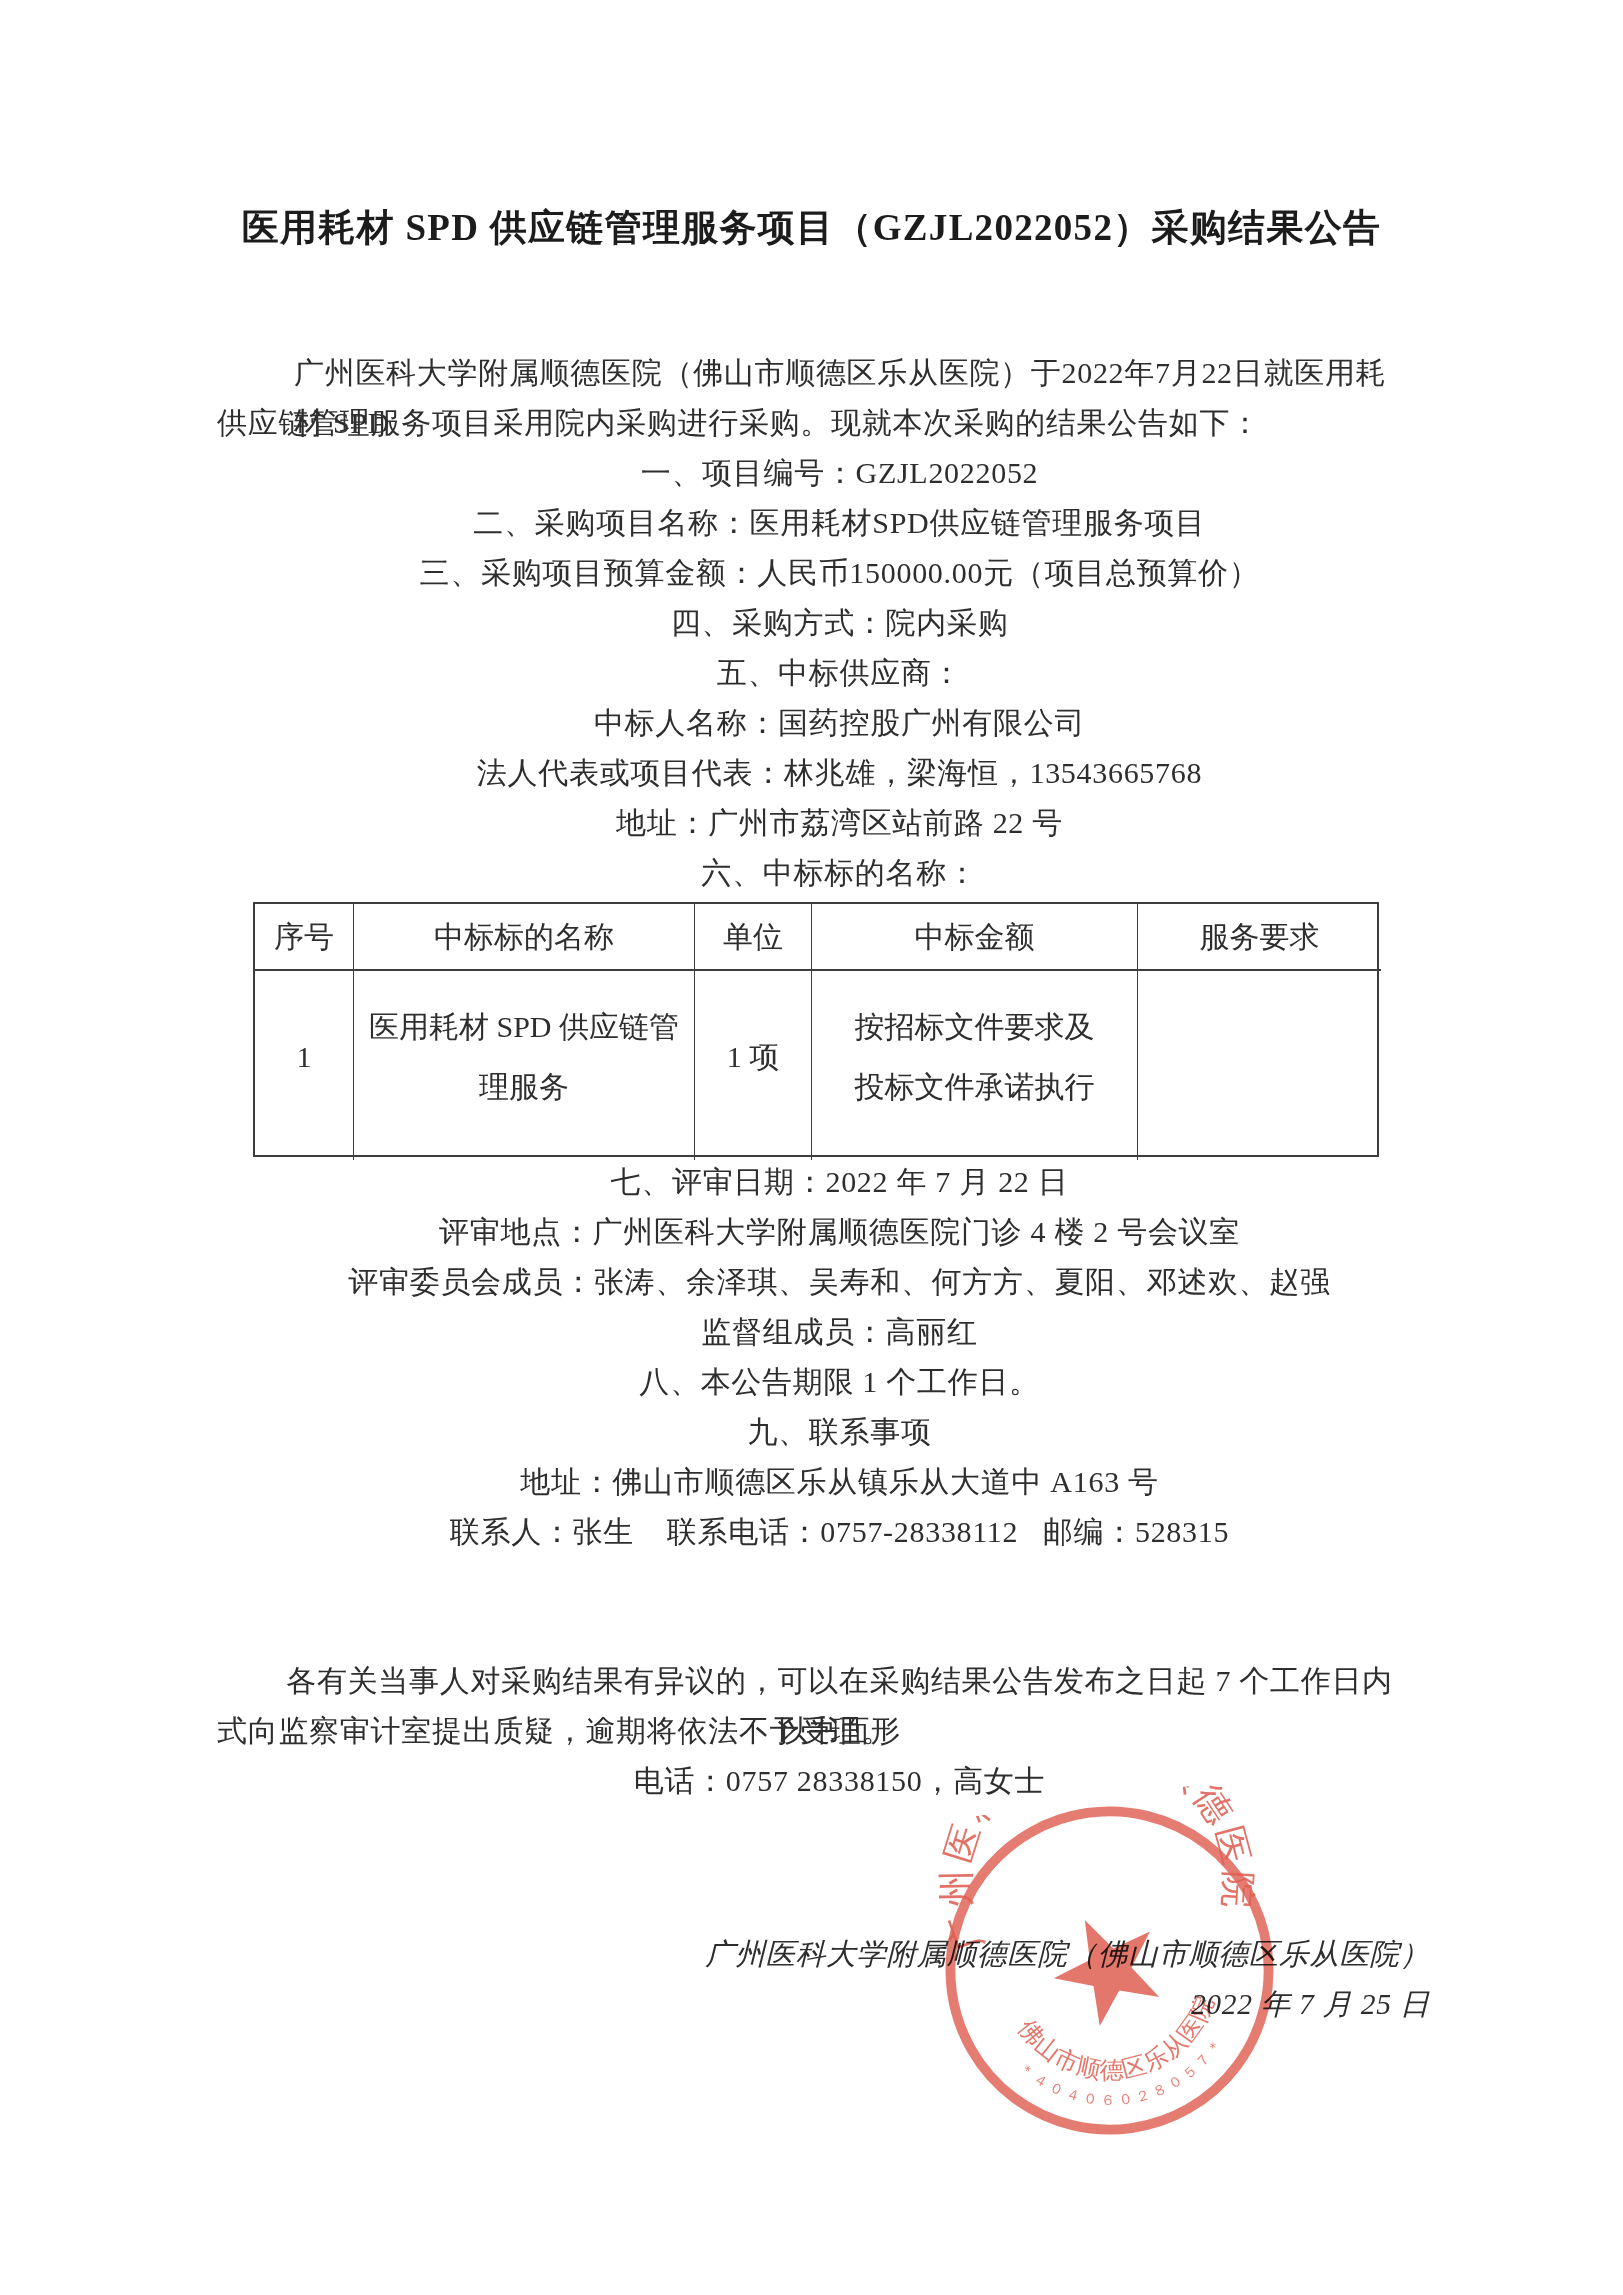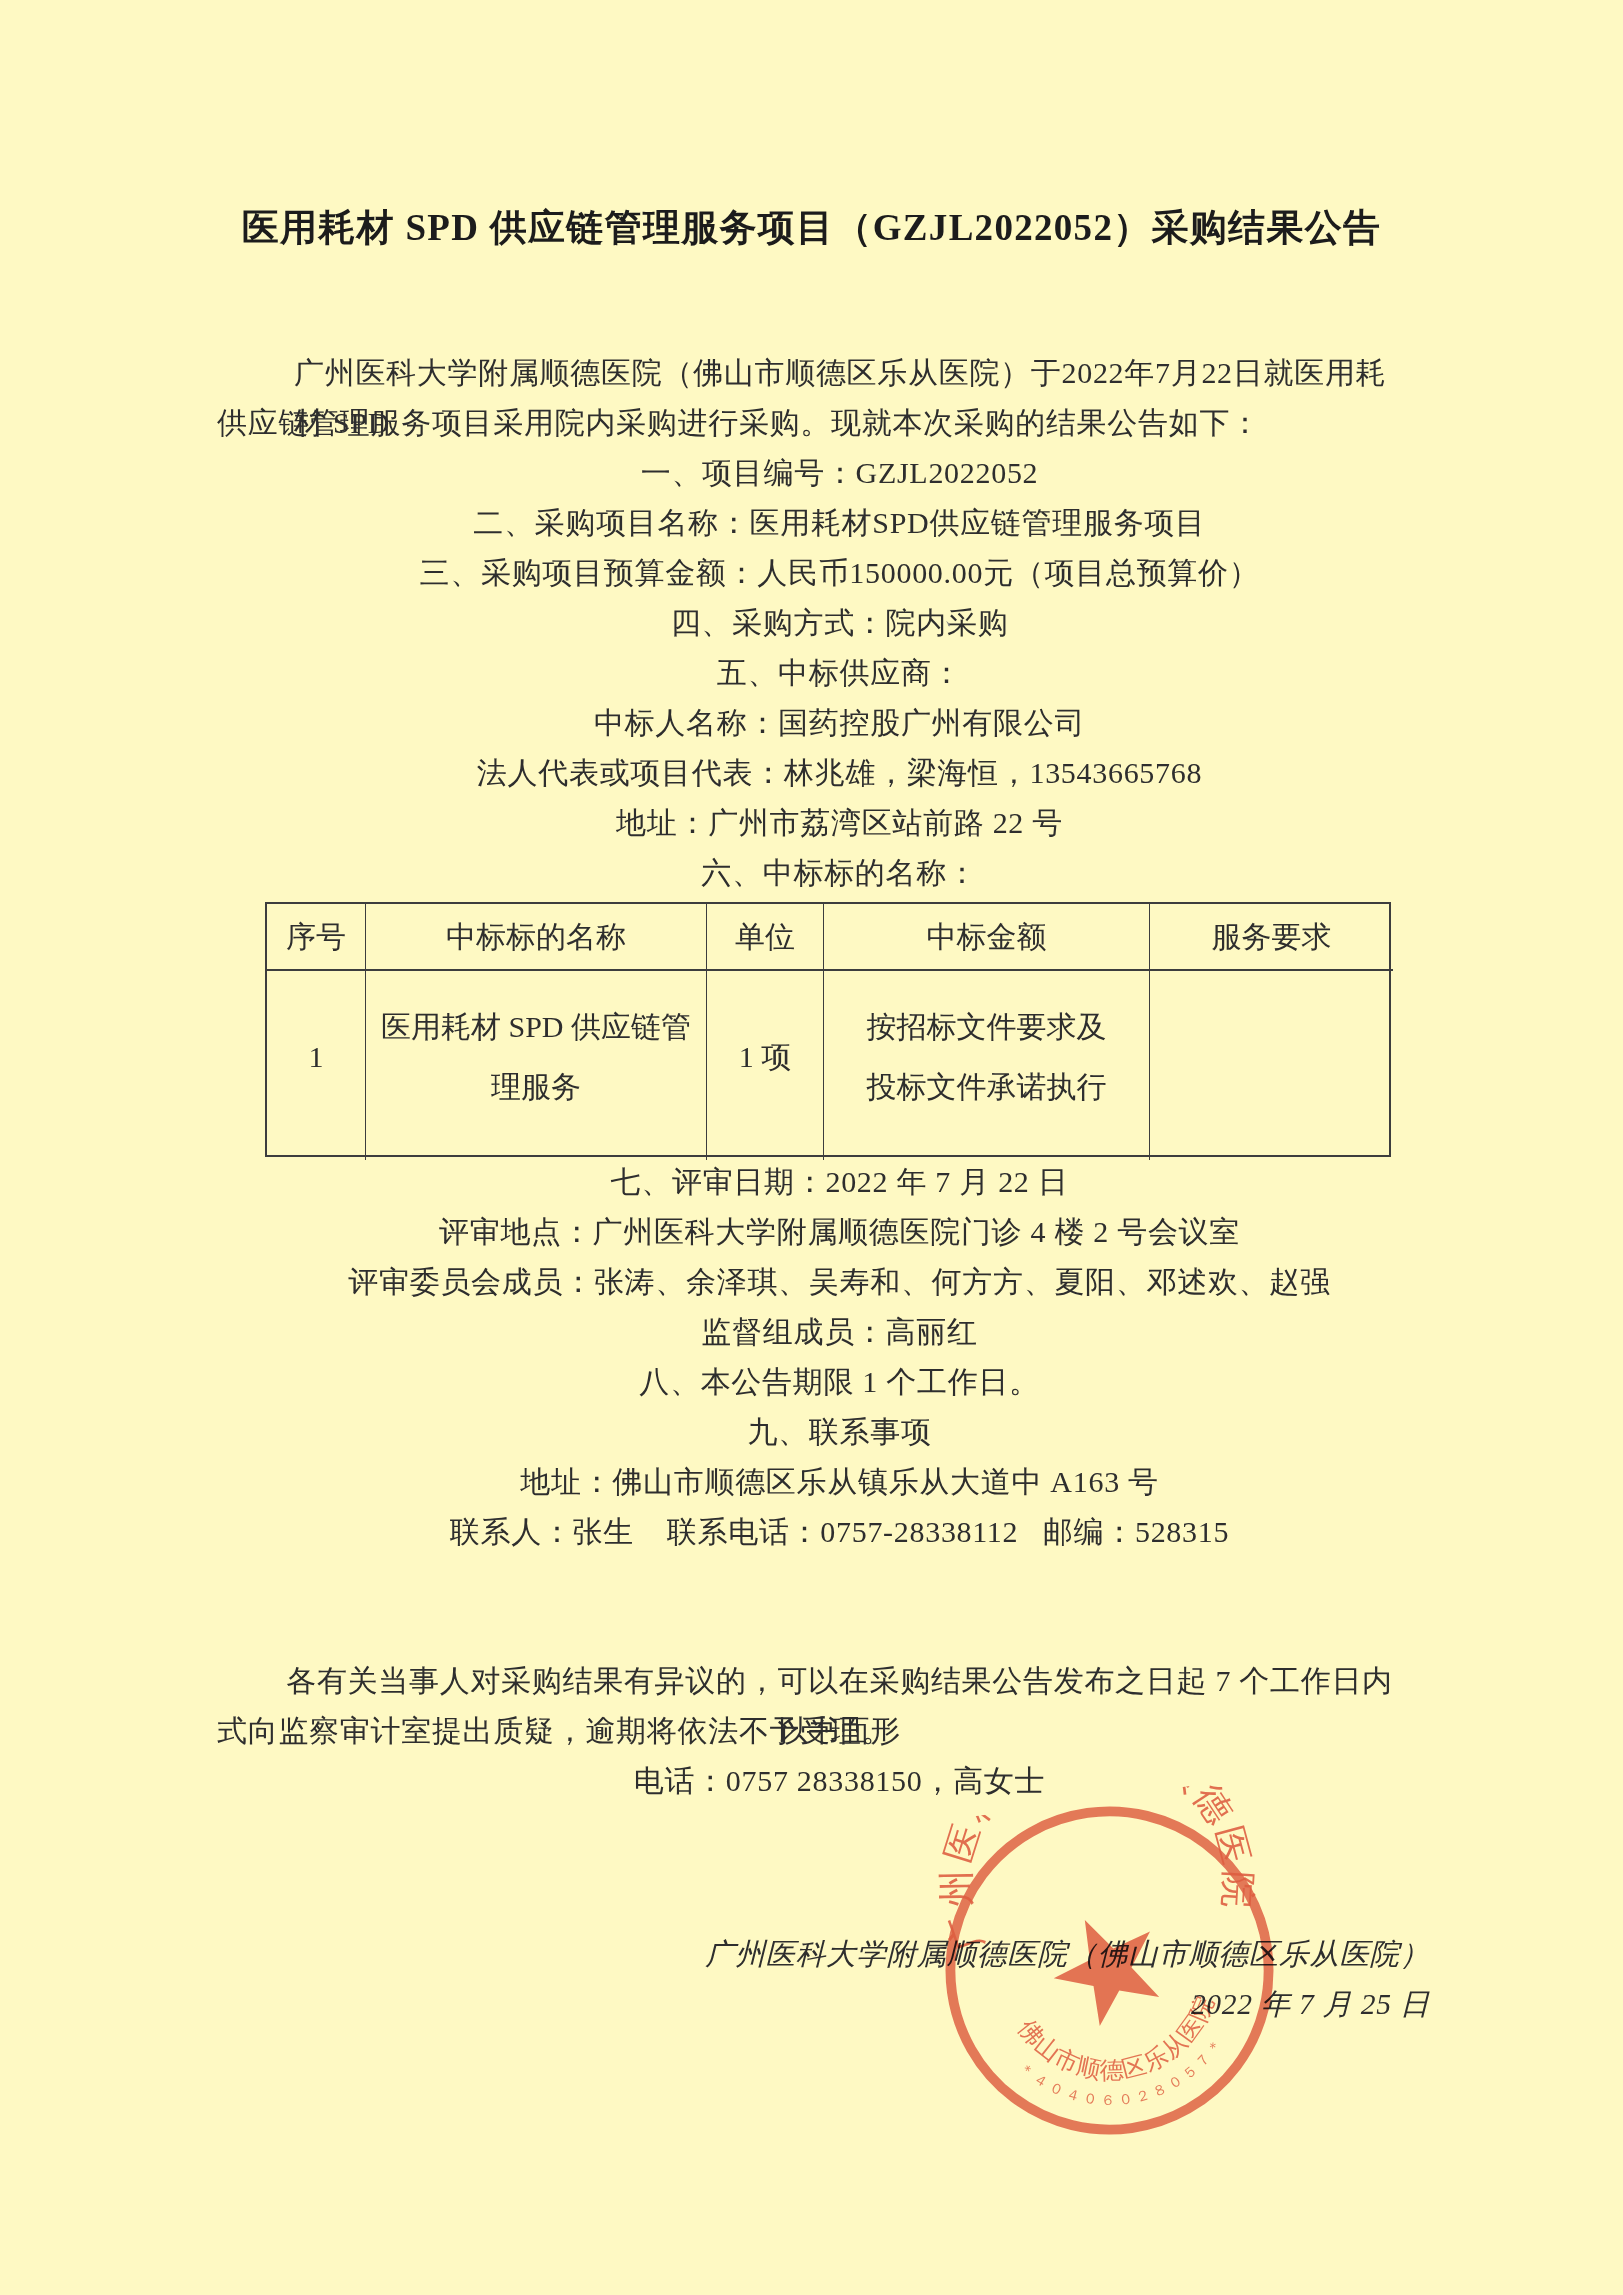--- a/index.html
+++ b/index.html
@@ -1,20 +1,20 @@
 <!DOCTYPE html>
 <html style="font-size:10.5px"><head>
 <meta charset="utf-8">
 <style>
   html,body{margin:0;padding:0;background:#9a9a9a;}
   .page{
     position:relative;
     width:1623px;height:2295px;
     margin:0 auto;
-    background:#fef9c3;
+    background:#ffffff;
     overflow:hidden;
     font-family:"Liberation Serif","DejaVu Serif",serif;
     color:#2e2e2e;
   }
   .doc-title{
     position:absolute;top:207px;left:0;width:100%;
     text-align:center;
     font-size:37px;font-weight:bold;color:#1c1c1c;
     letter-spacing:1.3px;
     line-height:42px;
@@ -35,21 +35,20 @@
   
   .award-table{
     position:absolute;left:253px;top:902px;
     width:1126px;height:255px;
     display:grid;
     grid-template-columns:99px 341px 117px 326px 243px;
     grid-template-rows:67px 189px;
     border:2px solid #3d3d3d;
     box-sizing:border-box;
     background:transparent;
-    margin-left:12px;
   }
   .cell{
     display:flex;align-items:center;justify-content:center;
     text-align:center;
     font-size:30px;
     white-space:pre;
     line-height:60px;
     border-right:1.3px solid #3d3d3d;
     box-sizing:border-box;
   }

